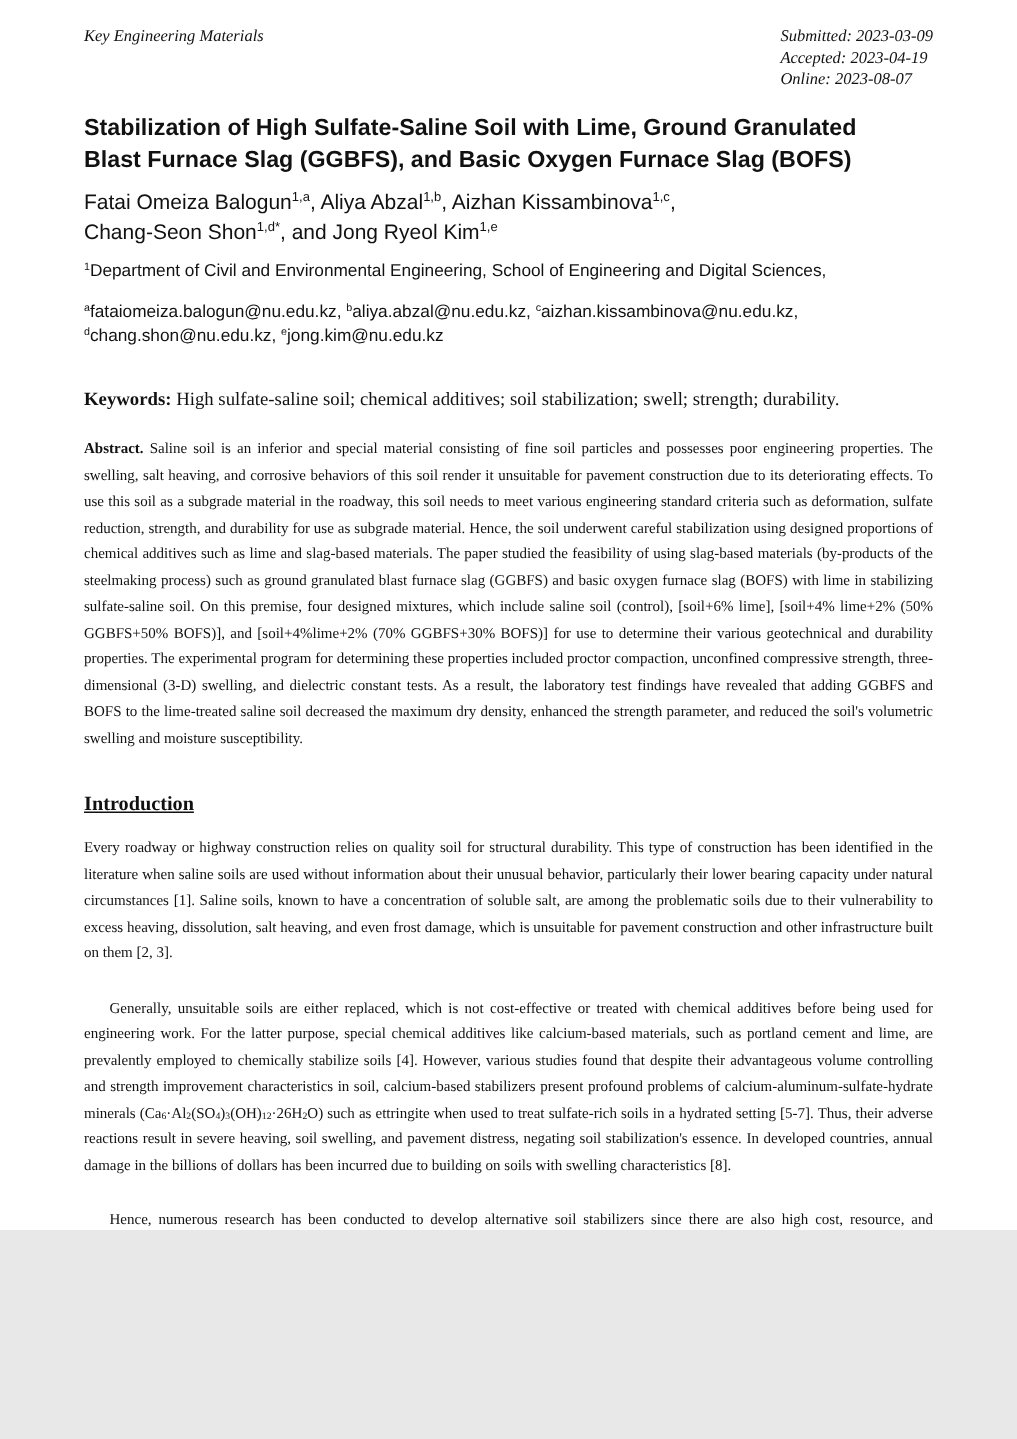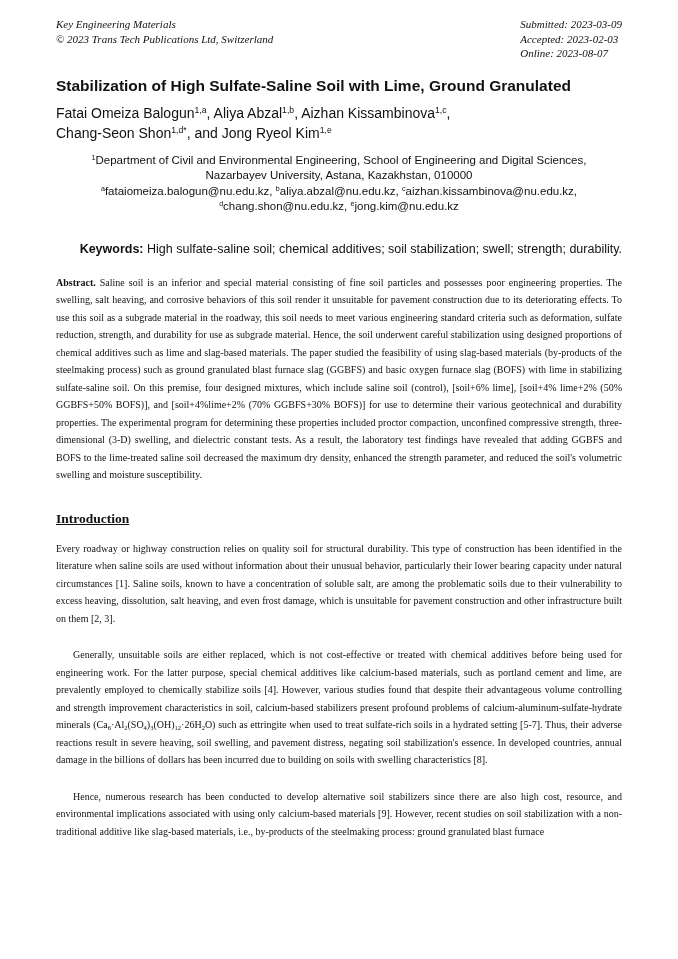--- a/index.html
+++ b/index.html
@@ -1,18 +1,18 @@
 <!DOCTYPE html>
 <html><head>
 <meta charset="utf-8">
 <style>
   html, body { margin: 0; padding: 0; background: #e8e8e8; }
   .page {
     width: 678px;
-    height: 959px;
+    height: 820px;
     margin: 0 auto;
     background: #ffffff;
     box-sizing: border-box;
     padding: 17px 56px 0 56px;
     color: #111111;
     overflow: hidden;
   }
   
   .meta {
     display: flex;
@@ -36,31 +36,30 @@
   .authors {
     font-family: "Liberation Sans", sans-serif;
     font-size: 14px;
     line-height: 20px;
     margin-top: 7px;
   }
   .affiliation, .emails {
     font-family: "Liberation Sans", sans-serif;
     font-size: 11.5px;
     line-height: 15.5px;
-    text-align: center;
+    text-align: left;
   }
   .affiliation { margin-top: 10px; }
-  .emails { margin-top: 0; }
+  .emails { margin-top: 12px; }
 
   .keywords {
-    font-family: Liberation Sans, sans-serif;
+    font-family: Liberation Serif, serif;
     font-size: 12.5px;
     line-height: 16px;
     margin: 26px 0 0 0;
-    text-align: right;
   }
 
   
   .body-text {
     font-family: "Liberation Serif", serif;
     font-size: 10px;
     line-height: 17.5px;
     text-align: justify;
     margin: 0;
   }
@@ -91,34 +90,33 @@
   }
 </style>
 </head>
 <body>
 
 <div class="page">
 
   <header class="meta">
     <div class="meta-left">
       <div>Key Engineering Materials</div>
-      <div>© 2023 Trans Tech Publications Ltd, Switzerland</div>
     </div>
     <div class="meta-right">
       <div>Submitted: 2023-03-09</div>
-      <div>Accepted: 2023-02-03</div>
+      <div>Accepted: 2023-04-19</div>
       <div>Online: 2023-08-07</div>
     </div>
   </header>
 
-  <h1 class="title"><span>Stabilization of High Sulfate-Saline Soil with Lime, Ground Granulated</span><br></h1>
+  <h1 class="title"><span>Stabilization of High Sulfate-Saline Soil with Lime, Ground Granulated</span><br><span>Blast Furnace Slag (GGBFS), and Basic Oxygen Furnace Slag (BOFS)</span></h1>
 
   <div class="authors"><span>Fatai Omeiza Balogun</span><sup>1,a</sup><span>, Aliya Abzal</span><sup>1,b</sup><span>, Aizhan Kissambinova</span><sup>1,c</sup><span>,</span><br><span>Chang-Seon Shon</span><sup>1,d*</sup><span>, and Jong Ryeol Kim</span><sup>1,e</sup></div>
 
-  <div class="affiliation"><sup>1</sup><span>Department of Civil and Environmental Engineering, School of Engineering and Digital Sciences,</span><br><span>Nazarbayev University, Astana, Kazakhstan, 010000</span></div>
+  <div class="affiliation"><sup>1</sup><span>Department of Civil and Environmental Engineering, School of Engineering and Digital Sciences,</span><br></div>
 
   <div class="emails"><sup>a</sup><span>fataiomeiza.balogun@nu.edu.kz, </span><sup>b</sup><span>aliya.abzal@nu.edu.kz, </span><sup>c</sup><span>aizhan.kissambinova@nu.edu.kz,</span><br><sup>d</sup><span>chang.shon@nu.edu.kz, </span><sup>e</sup><span>jong.kim@nu.edu.kz</span></div>
 
   <p class="keywords"><b>Keywords:</b><span> High sulfate-saline soil; chemical additives; soil stabilization; swell; strength; durability.</span></p>
 
   <p class="body-text abstract"><b>Abstract.</b><span> Saline soil is an inferior and special material consisting of fine soil particles and possesses poor engineering properties. The swelling, salt heaving, and corrosive behaviors of this soil render it unsuitable for pavement construction due to its deteriorating effects. To use this soil as a subgrade material in the roadway, this soil needs to meet various engineering standard criteria such as deformation, sulfate reduction, strength, and durability for use as subgrade material. Hence, the soil underwent careful stabilization using designed proportions of chemical additives such as lime and slag-based materials. The paper studied the feasibility of using slag-based materials (by-products of the steelmaking process) such as ground granulated blast furnace slag (GGBFS) and basic oxygen furnace slag (BOFS) with lime in stabilizing sulfate-saline soil. On this premise, four designed mixtures, which include saline soil (control), [soil+6% lime], [soil+4% lime+2% (50% GGBFS+50% BOFS)], and [soil+4%lime+2% (70% GGBFS+30% BOFS)] for use to determine their various geotechnical and durability properties. The experimental program for determining these properties included proctor compaction, unconfined compressive strength, three-dimensional (3-D) swelling, and dielectric constant tests. As a result, the laboratory test findings have revealed that adding GGBFS and BOFS to the lime-treated saline soil decreased the maximum dry density, enhanced the strength parameter, and reduced the soil's volumetric swelling and moisture susceptibility.</span></p>
 
   <h2 class="section-heading">Introduction</h2>
 
   <p class="body-text first-para">Every roadway or highway construction relies on quality soil for structural durability. This type of construction has been identified in the literature when saline soils are used without information about their unusual behavior, particularly their lower bearing capacity under natural circumstances [1]. Saline soils, known to have a concentration of soluble salt, are among the problematic soils due to their vulnerability to excess heaving, dissolution, salt heaving, and even frost damage, which is unsuitable for pavement construction and other infrastructure built on them [2, 3].</p>

